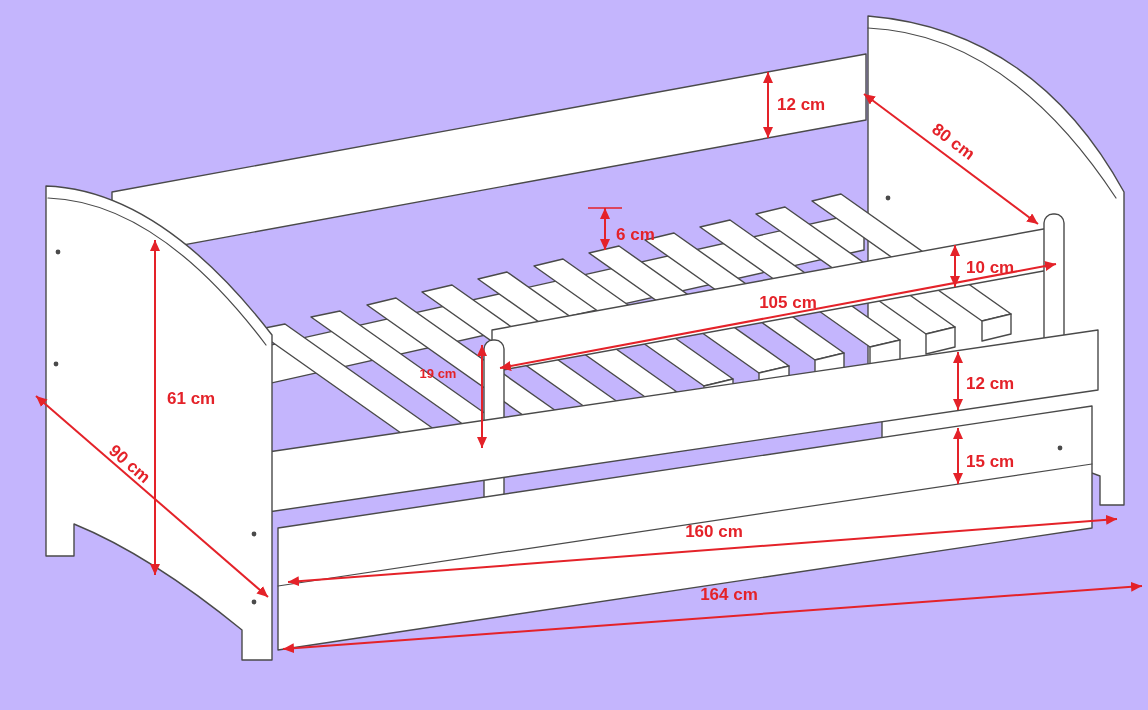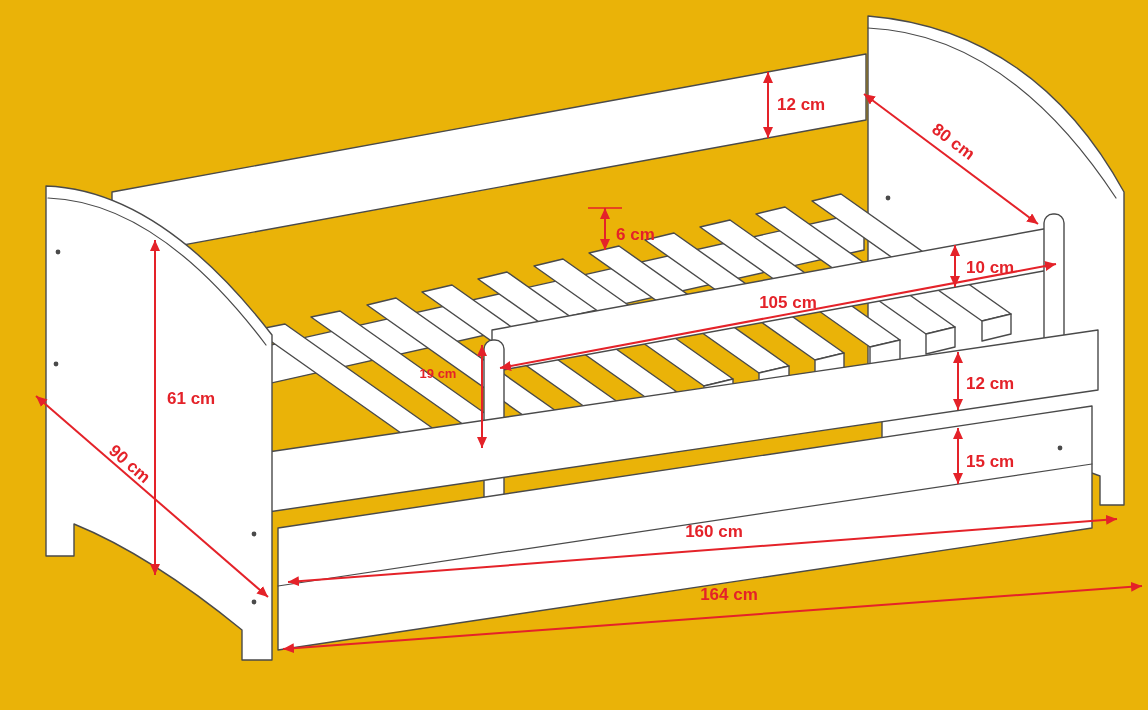--- a/index.html
+++ b/index.html
@@ -1,19 +1,19 @@
 <!DOCTYPE html>
 <html><head>
 <meta charset="utf-8">
 <style>
   html,body{margin:0;padding:0;background:#ffffff;}
   .stage{
     position:relative;
     width:1148px;height:710px;
-    background:#eab308;
+    background:#c4b5fd;
     font-family:"Liberation Sans",sans-serif;
     overflow:hidden;
   }
   svg{display:block;}
   
   .bedpart{fill:#ffffff;stroke:#4a4a4a;stroke-width:1.4;stroke-linejoin:round;stroke-linecap:round;}
   .edge{fill:none;stroke:#4a4a4a;stroke-width:1.2;stroke-linecap:round;}
   .dot{fill:#4a4a4a;stroke:none;}
   
   .dim line{stroke:#e42229;stroke-width:2;}

